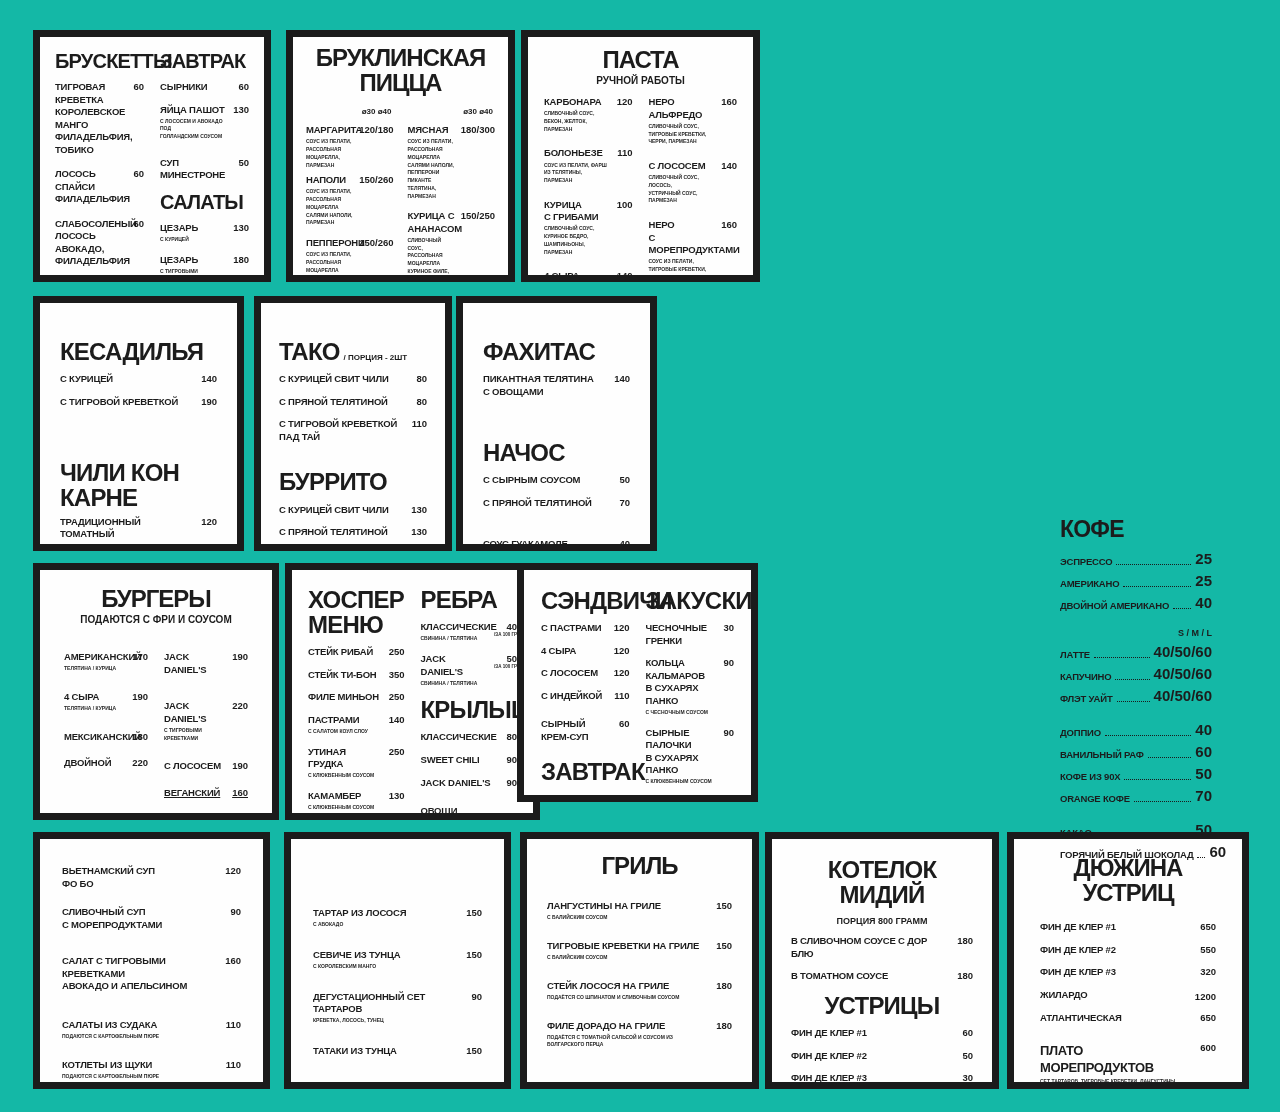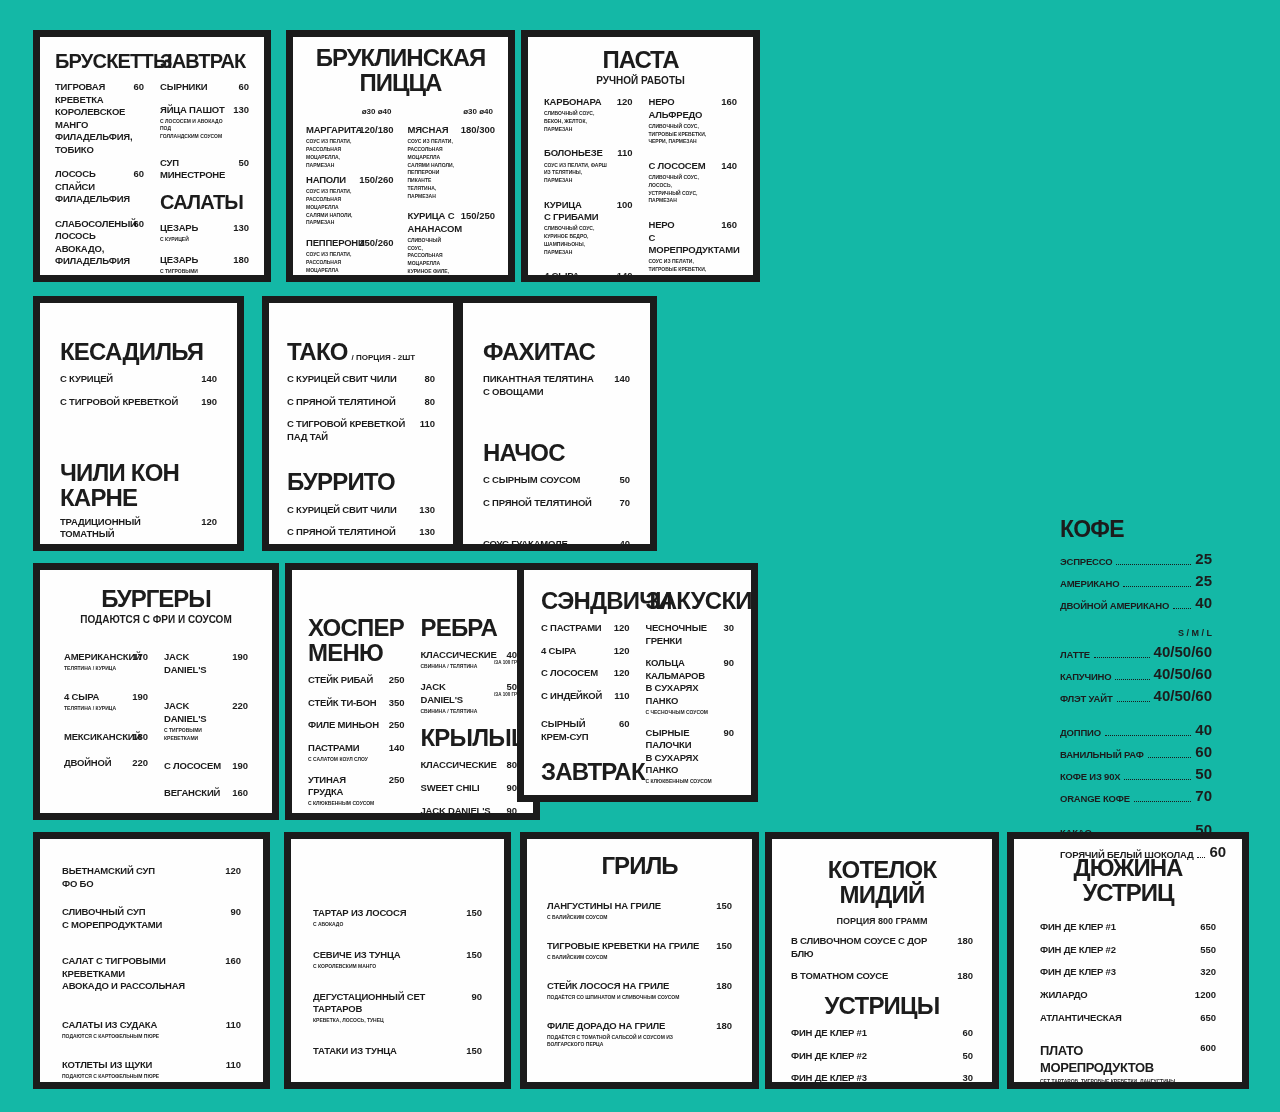--- a/index.html
+++ b/index.html
@@ -349,21 +349,21 @@
                 </div>
                 <div class="item-price-wrap">
                   <div class="item-price">120</div>
                 </div>
               </div>
             </div>
           </div>
         </div>
       </div>
     </div>
-    <div class="panel" style="left: 262px; top: 296px; width: 198px; height: 255px;">
+    <div class="panel" style="left: 254px; top: 296px; width: 198px; height: 255px;">
       <div class="panel-inner" style="padding: 32px 18px 10px;">
         <div class="cols">
           <div class="col">
             <div class="sec">
               <div class="sec-title-row"><span class="sec-title big">ТАКО</span><span class="sec-title-note">/ ПОРЦИЯ - 2ШТ</span></div>
               <div class="item" style="margin-top: 4px;">
                 <div class="item-left">
                   <div class="item-name">С КУРИЦЕЙ СВИТ ЧИЛИ</div>
                 </div>
                 <div class="item-price-wrap">
@@ -530,35 +530,35 @@
                 </div>
               </div>
               <div class="item" style="margin-top: 18px;">
                 <div class="item-left">
                   <div class="item-name">С ЛОСОСЕМ</div>
                 </div>
                 <div class="item-price-wrap">
                   <div class="item-price">190</div>
                 </div>
               </div>
-              <div class="item" style="margin-top: 14px;">
+              <div class="item" style="margin-top: 14px; text-decoration: underline;">
                 <div class="item-left">
                   <div class="item-name">ВЕГАНСКИЙ</div>
                 </div>
                 <div class="item-price-wrap">
                   <div class="item-price">160</div>
                 </div>
               </div>
             </div>
           </div>
         </div>
       </div>
     </div>
     <div class="panel" style="left: 285px; top: 563px; width: 255px; height: 257px;">
-      <div class="panel-inner" style="padding: 13px 16px; margin-top: 28px;">
+      <div class="panel-inner" style="padding: 13px 16px;">
         <div class="cols">
           <div class="col">
             <div class="sec">
               <div class="sec-title-row"><span class="sec-title big">ХОСПЕР МЕНЮ</span></div>
               <div class="item">
                 <div class="item-left">
                   <div class="item-name">СТЕЙК РИБАЙ</div>
                 </div>
                 <div class="item-price-wrap">
                   <div class="item-price">250</div>
@@ -796,21 +796,21 @@
                   <div class="item-name">СЛИВОЧНЫЙ СУП
 С МОРЕПРОДУКТАМИ</div>
                 </div>
                 <div class="item-price-wrap">
                   <div class="item-price">90</div>
                 </div>
               </div>
               <div class="item" style="margin-top: 24px;">
                 <div class="item-left">
                   <div class="item-name">САЛАТ С ТИГРОВЫМИ КРЕВЕТКАМИ
-АВОКАДО И РАССОЛЬНАЯ</div>
+АВОКАДО И АПЕЛЬСИНОМ</div>
                 </div>
                 <div class="item-price-wrap">
                   <div class="item-price">160</div>
                 </div>
               </div>
               <div class="item" style="margin-top: 26px;">
                 <div class="item-left">
                   <div class="item-name">САЛАТЫ ИЗ СУДАКА</div>
                   <div class="item-desc">ПОДАЮТСЯ С КАРТОФЕЛЬНЫМ ПЮРЕ</div>
                 </div>
@@ -1006,21 +1006,21 @@
                 </div>
               </div>
               <div class="item" style="margin-top: 8px;">
                 <div class="item-left">
                   <div class="item-name">ФИН ДЕ КЛЕР #3</div>
                 </div>
                 <div class="item-price-wrap">
                   <div class="item-price">320</div>
                 </div>
               </div>
-              <div class="item" style="margin-top: 8px;">
+              <div class="item" style="margin-top: 8px; align-items: flex-end;">
                 <div class="item-left">
                   <div class="item-name">ЖИЛАРДО</div>
                 </div>
                 <div class="item-price-wrap">
                   <div class="item-price">1200</div>
                 </div>
               </div>
               <div class="item" style="margin-top: 8px;">
                 <div class="item-left">
                   <div class="item-name">АТЛАНТИЧЕСКАЯ</div>

